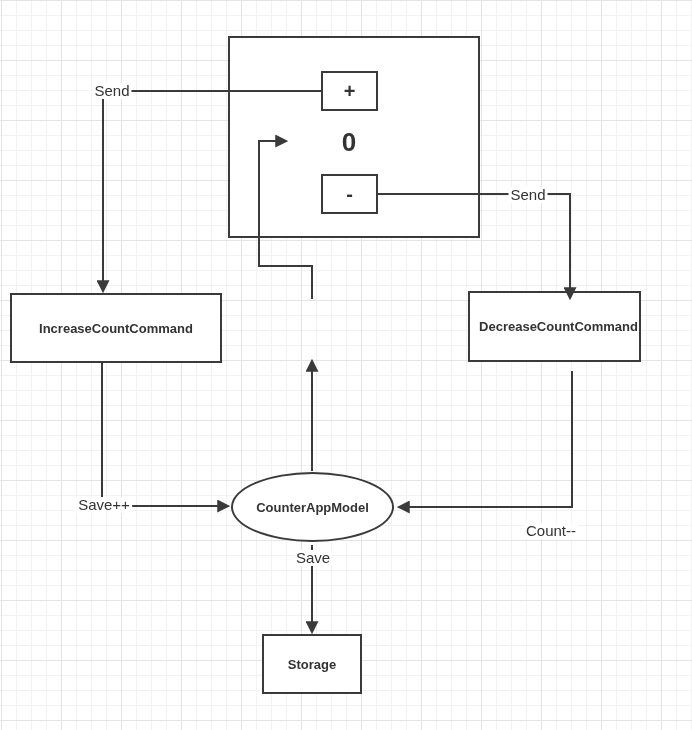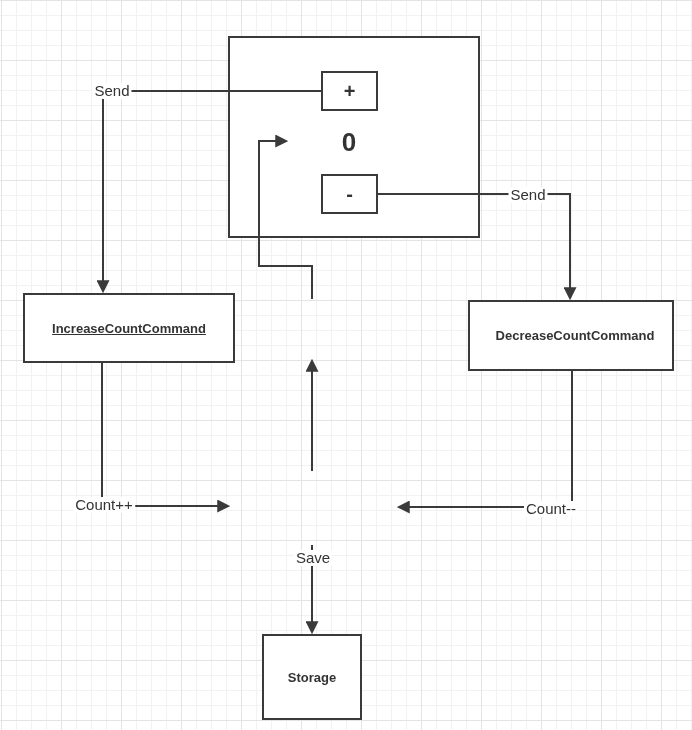--- a/index.html
+++ b/index.html
@@ -101,33 +101,36 @@
   </div>
 
   <div class="count-display">
     <span>0</span>
   </div>
 
   <div class="node btn" style="left:321px; top:174px; width:57px; height:40px;">
     <span>-</span>
   </div>
 
-  <div class="node" style="left:23px; top:293px; width:212px; height:70px;text-decoration:underline;">
+  <div class="node" style="left:10px; top:293px; width:212px; height:70px;">
     <span>IncreaseCountCommand</span>
   </div>
 
 
-  <div class="node" style="left:468px; top:300px; width:206px; height:71px;padding-left:8px;">
+  <div class="node" style="left:468px; top:291px; width:173px; height:71px;padding-left:8px;">
     <span>DecreaseCountCommand</span>
   </div>
 
+  <div class="node ellipse" style="left:231px; top:472px; width:163px; height:70px;">
+    <span>CounterAppModel</span>
+  </div>
 
-  <div class="node" style="left:262px; top:634px; width:100px; height:86px;">
+  <div class="node" style="left:262px; top:634px; width:100px; height:60px;">
     <span>Storage</span>
   </div>
 
   <div class="edge-label" style="left:112px; top:91px;">Send</div>
   <div class="edge-label" style="left:528px; top:195px;">Send</div>
-  <div class="edge-label" style="left:104px; top:505px;">Count++</div>
-  <div class="edge-label" style="left:551px; top:509px;">Count--</div>
+  <div class="edge-label" style="left:104px; top:505px;">Save++</div>
+  <div class="edge-label" style="left:551px; top:531px;">Count--</div>
   <div class="edge-label" style="left:313px; top:558px;">Save</div>
 
 </div>
 
 </body></html>

